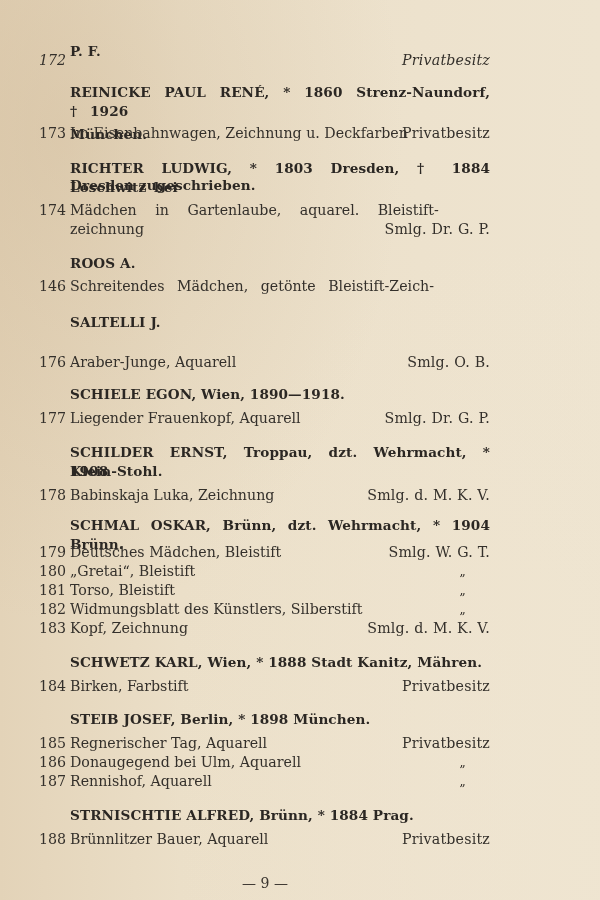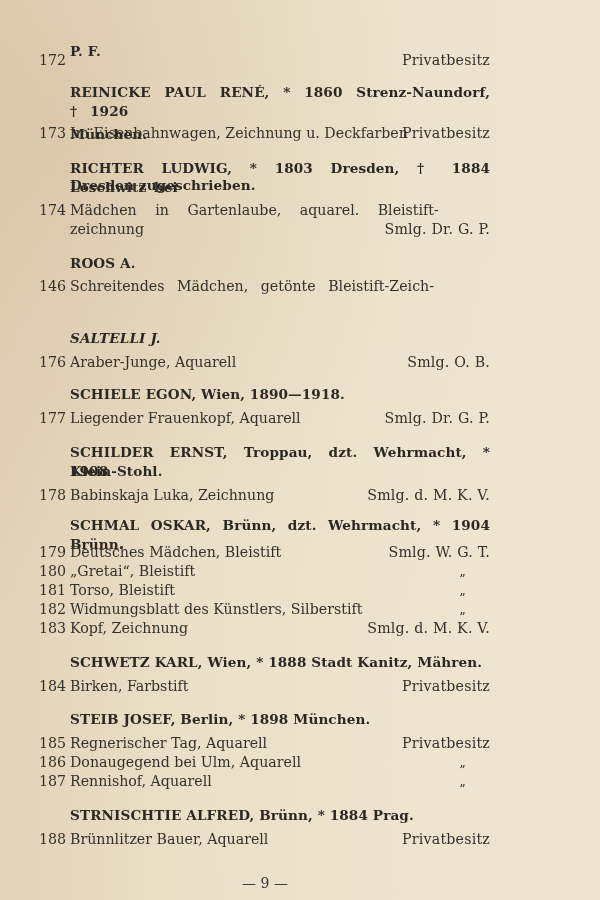--- a/index.html
+++ b/index.html
@@ -111,21 +111,21 @@
       font-size: 14px;
       color: #3a352f;
     }
   </style>
 </head>
 <body>
 
 <div class="page">
 
   <div class="heading" style="top:29px;margin-top:13px;">P. F.</div>
-  <div class="entry" style="top:51px;">
+  <div class="entry" style="top:51px;font-style:italic;">
     <span class="num">172</span>
     <span class="owner">Privatbesitz</span>
   </div>
 
   <div class="heading wide-spread" style="top:83px;">REINICKE PAUL RENÉ, * 1860 Strenz-Naundorf, † 1926</div>
   <div class="heading" style="top:89px;margin-top:36px;">München.</div>
   <div class="entry" style="top:124px;">
     <span class="num">173</span>
     <span class="title">Im Eisenbahnwagen, Zeichnung u. Deckfarben</span>
     <span class="owner">Privatbesitz</span>
@@ -141,21 +141,21 @@
     <span class="title">zeichnung</span>
     <span class="owner">Smlg. Dr. G. P.</span>
   </div>
 
   <div class="heading" style="top:254px;">ROOS A.</div>
   <div class="entry" style="top:277px;">
     <span class="num">146</span>
     <span class="title spread2">Schreitendes Mädchen, getönte Bleistift-Zeich-</span>
   </div>
 
-  <div class="heading" style="top:329px;font-style:italic;">SALTELLI J.</div>
+  <div class="heading" style="top:313px;">SALTELLI J.</div>
   <div class="entry" style="top:353px;">
     <span class="num">176</span>
     <span class="title">Araber-Junge, Aquarell</span>
     <span class="owner">Smlg. O. B.</span>
   </div>
 
   <div class="heading" style="top:385px;">SCHIELE EGON, Wien, 1890—1918.</div>
   <div class="entry" style="top:409px;">
     <span class="num">177</span>
     <span class="title">Liegender Frauenkopf, Aquarell</span>

